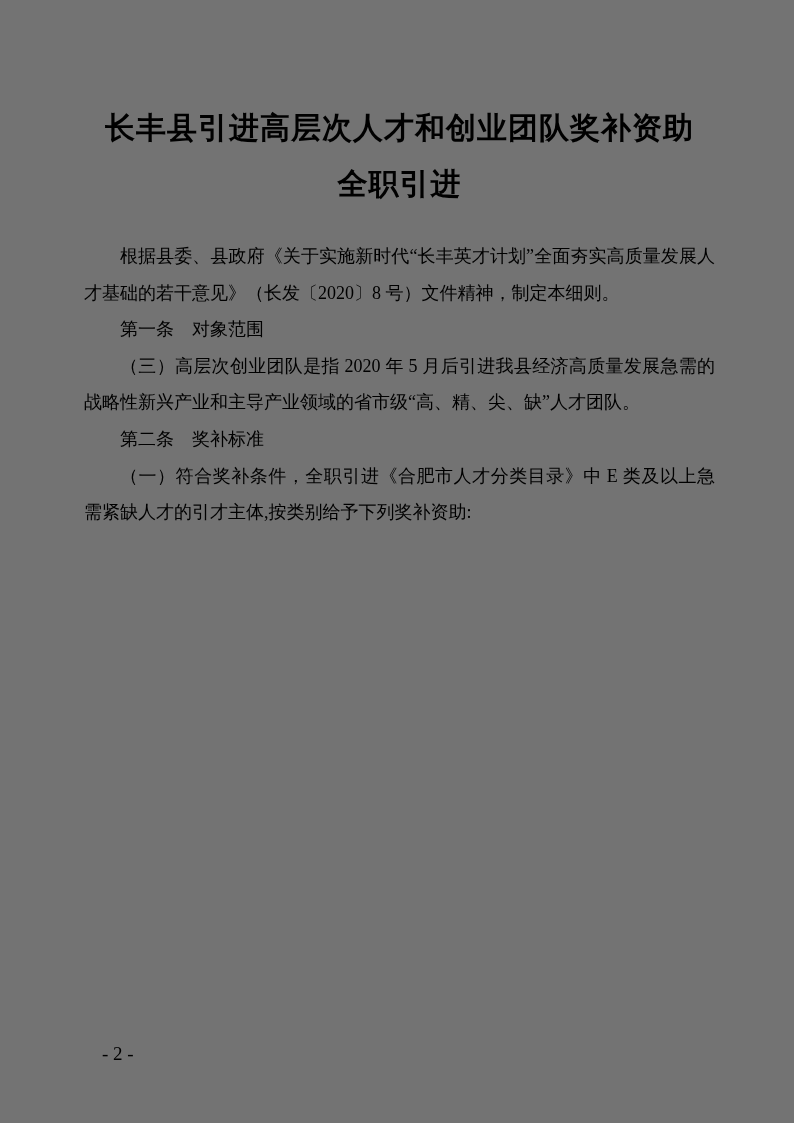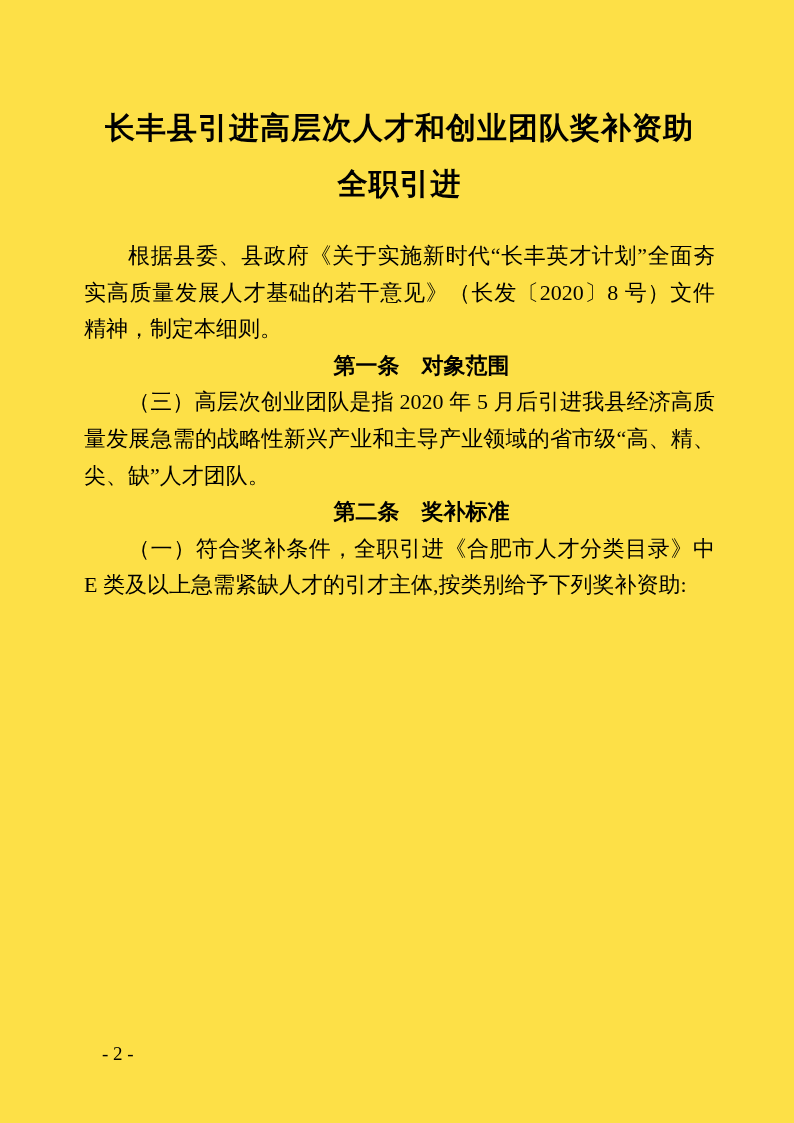--- a/index.html
+++ b/index.html
@@ -4,21 +4,21 @@
 <style>
   html, body {
     margin: 0;
     padding: 0;
     background: #ffffff;
   }
   .page {
     position: relative;
     width: 794px;
     height: 1123px;
-    background: #fde047;
+    background: #737373;
     overflow: hidden;
     font-family: "Liberation Serif", serif;
     color: #000000;
   }
   .content {
     position: absolute;
     left: 84px;
     top: 100px;
     width: 631px;
   }
@@ -28,30 +28,30 @@
     font-size: 30px;
     line-height: 56px;
     letter-spacing: 1px;
     margin: 0 0 26px 0;
   }
   .doc-title .title-line {
     display: block;
   }
   .body-text p {
     margin: 0;
-    font-size: 22px;
+    font-size: 18px;
     line-height: 36.6px;
     text-align: justify;
     text-justify: inter-ideograph;
     text-indent: 2em;
     word-break: break-all;
   }
   .body-text p.heading {
-    font-weight: bold;
-    text-align: center;
+    font-weight: normal;
+    text-align: left;
   }
   .page-number {
     position: absolute;
     left: 102px;
     top: 1042px;
     font-size: 19px;
     line-height: 24px;
     color: #000000;
   }
 </style>

